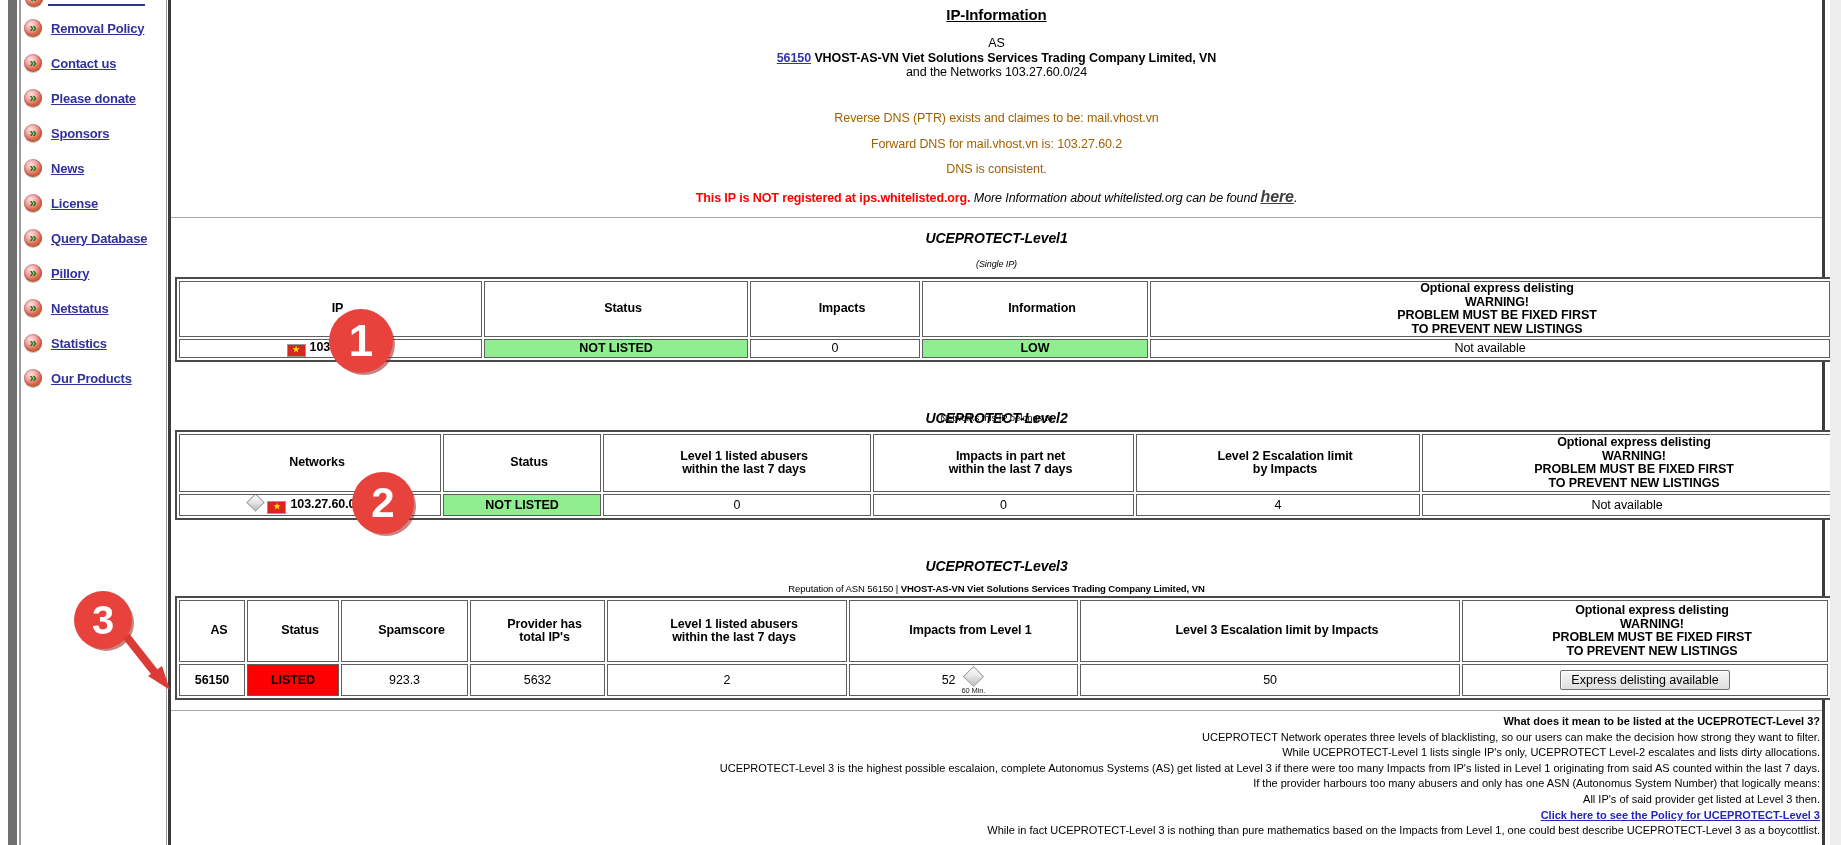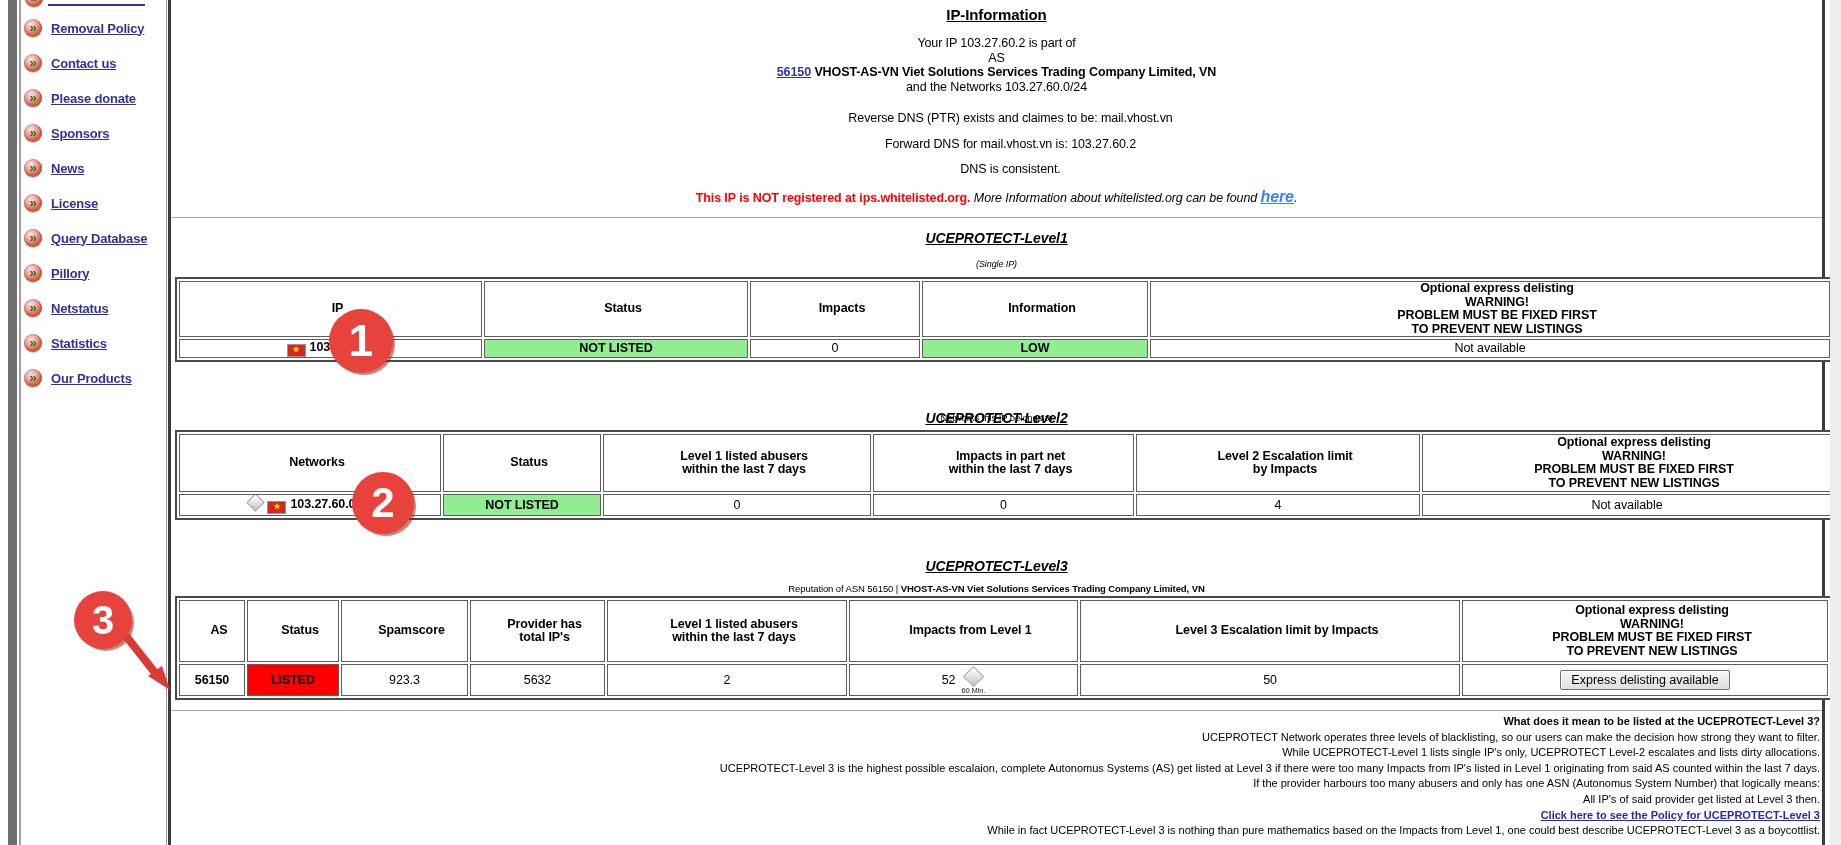--- a/index.html
+++ b/index.html
@@ -29,26 +29,26 @@
   
   .main{position:absolute;left:168px;top:0;width:1657px;height:845px;box-sizing:border-box;
         border-left:3px solid #3b3b3b;border-right:3px solid #3b3b3b;background:#fff;}
   .right-strip{position:absolute;left:1830px;top:0;width:11px;height:845px;background:#ededed;}
 
   .sec{position:absolute;left:0;width:100%;text-align:center;letter-spacing:-0.1px;}
   .page-title{font-size:15px;font-weight:bold;text-decoration:underline;}
   .info-block{line-height:14.6px;font-size:12.5px;}
   .bold{font-weight:bold;}
   a.lnk{color:#3333aa;font-weight:bold;text-decoration:underline;cursor:pointer;}
-  .green{color:#000000;font-size:12.5px;padding-left:14px;}
+  .green{color:#a16207;font-size:12.5px;}
   .warn-red{color:#ff0000;font-weight:bold;font-size:12.5px;}
   .warn-rest{font-style:italic;font-size:12.5px;}
-  a.here-lnk{color:#3b82f6;font-weight:bold;font-style:italic;text-decoration:underline;cursor:pointer;}
+  a.here-lnk{color:#404040;font-weight:bold;font-style:italic;text-decoration:underline;cursor:pointer;}
   .divider{position:absolute;left:0;width:100%;border-top:1px solid #a8a8a8;height:0;}
-  .lvl-title{font-size:14px;font-weight:bold;font-style:italic;text-decoration:underline;}
+  .lvl-title{font-size:14px;font-weight:bold;font-style:italic;}
   .tiny{font-size:9.5px;}
   .tiny-italic{font-size:9px;font-style:italic;}
 
   
   table.blk{position:absolute;left:4px;border-collapse:separate;border-spacing:2px;
             background:#fff;border:2px solid #4a4a4a;table-layout:fixed;width:1643px;}
   table.blk th,table.blk td{border:1px solid #5f5f5f;text-align:center;vertical-align:middle;
             font-size:12.5px;padding:0 2px;overflow:hidden;letter-spacing:-0.1px;background:#fff;}
   table.blk th{font-weight:bold;line-height:13.5px;padding-left:16px;}
   td.cell-left{text-align:left;padding-left:3px;}
@@ -140,21 +140,20 @@
       <span class="nav-icon">»</span>
       <span class="nav-label">Our Products</span>
     </div>
 </div>
 
 <div class="main">
 
   <div class="sec page-title" style="top:6px">IP-Information</div>
 
   <div class="sec info-block" style="top:36px">
-    <div>Your IP 103.27.60.2 is part of</div>
     <div>AS</div>
     <div><a class="lnk">56150</a> <span class="bold">VHOST-AS-VN Viet Solutions Services Trading Company Limited, VN</span></div>
     <div>and the Networks 103.27.60.0/24</div>
   </div>
 
   <div class="sec green" style="top:111px">Reverse DNS (PTR) exists and claimes to be: mail.vhost.vn</div>
   <div class="sec green" style="top:137px">Forward DNS for mail.vhost.vn is: 103.27.60.2</div>
   <div class="sec green" style="top:162px">DNS is consistent.</div>
 
   <div class="sec" style="top:188px">

